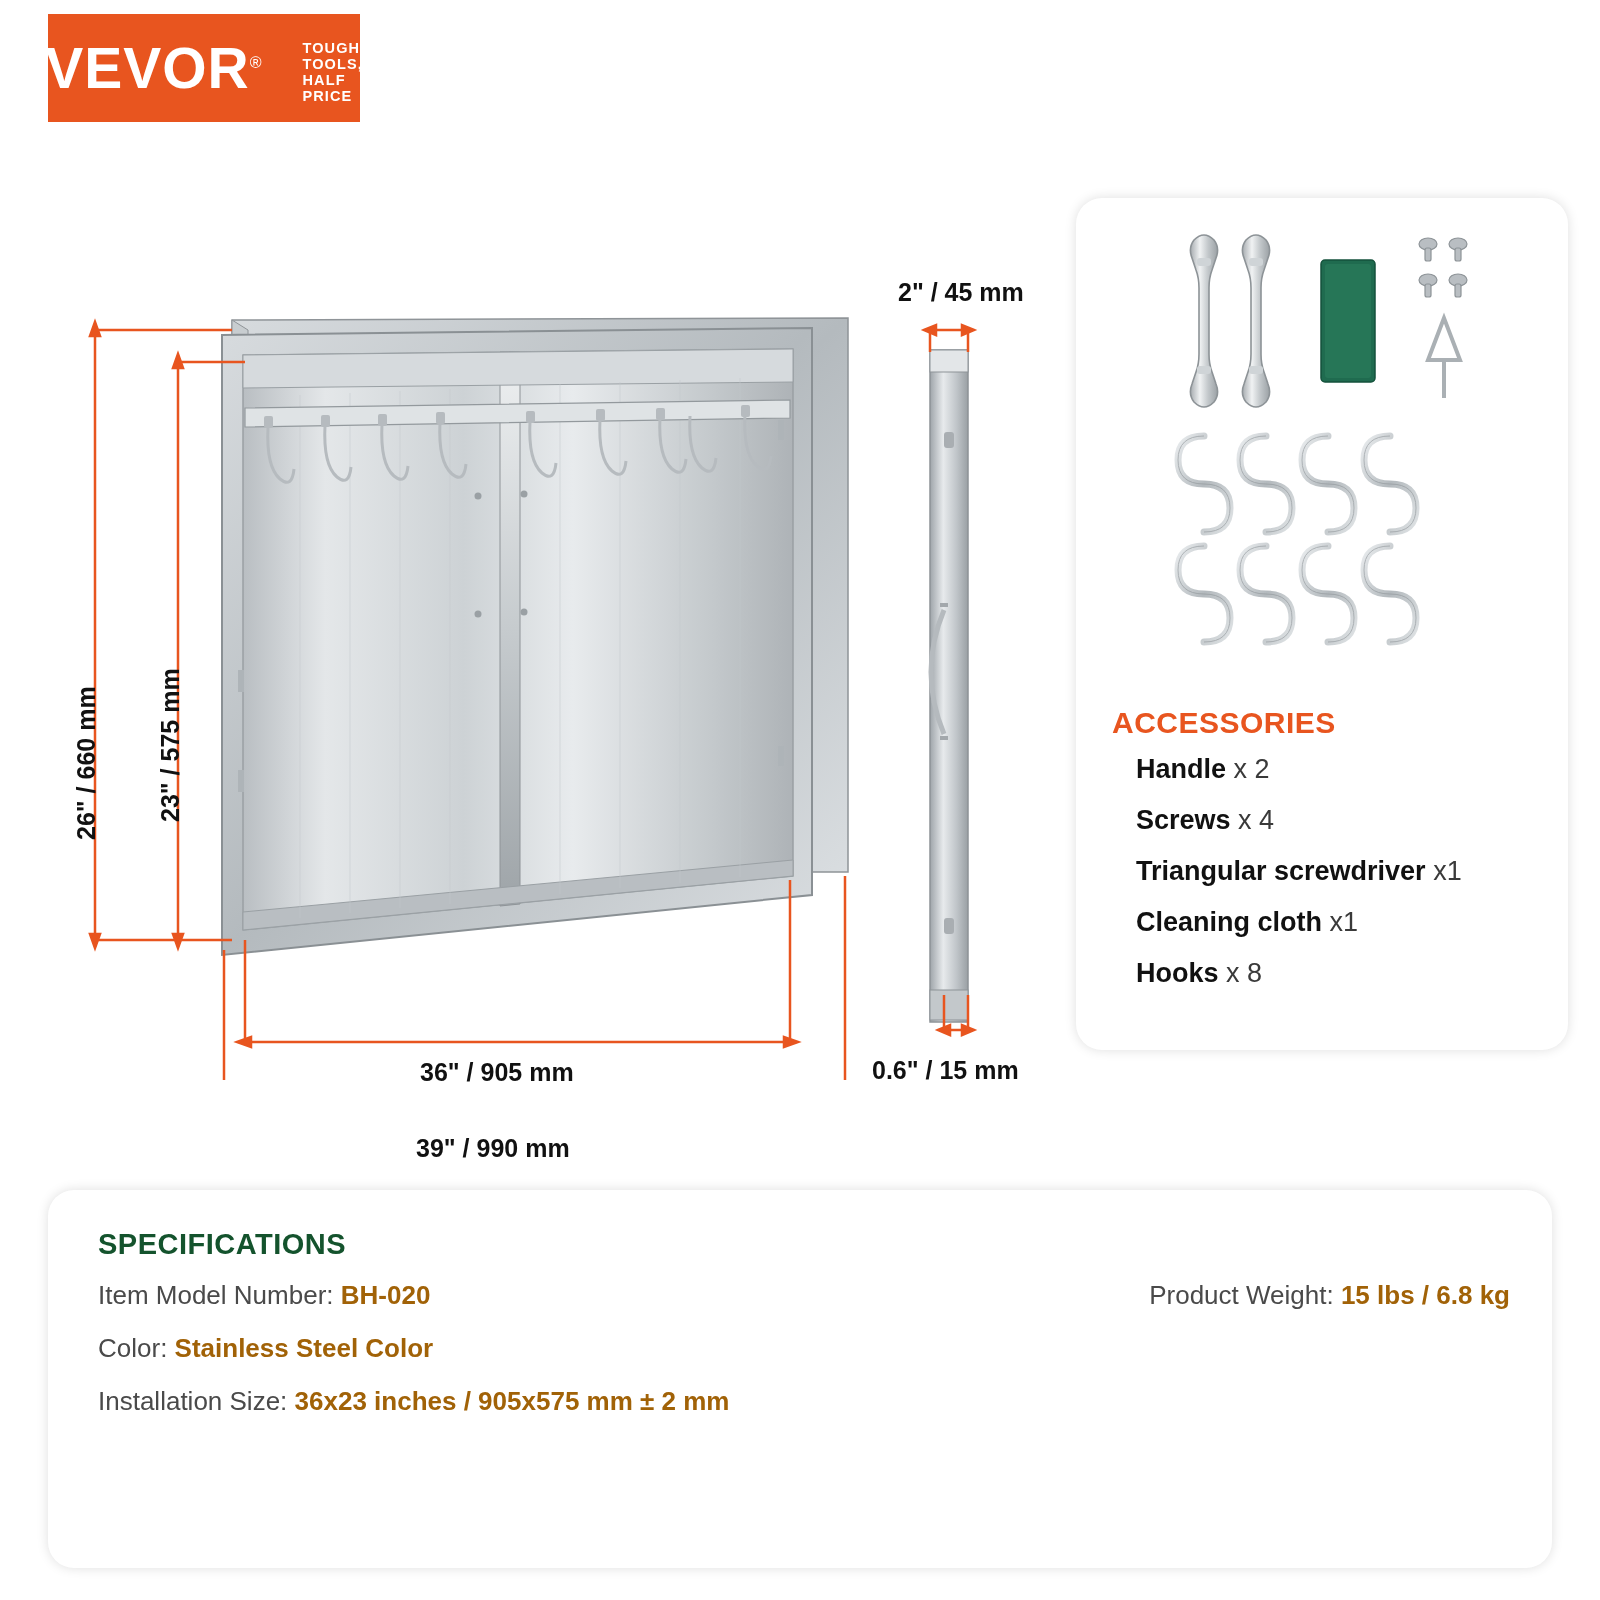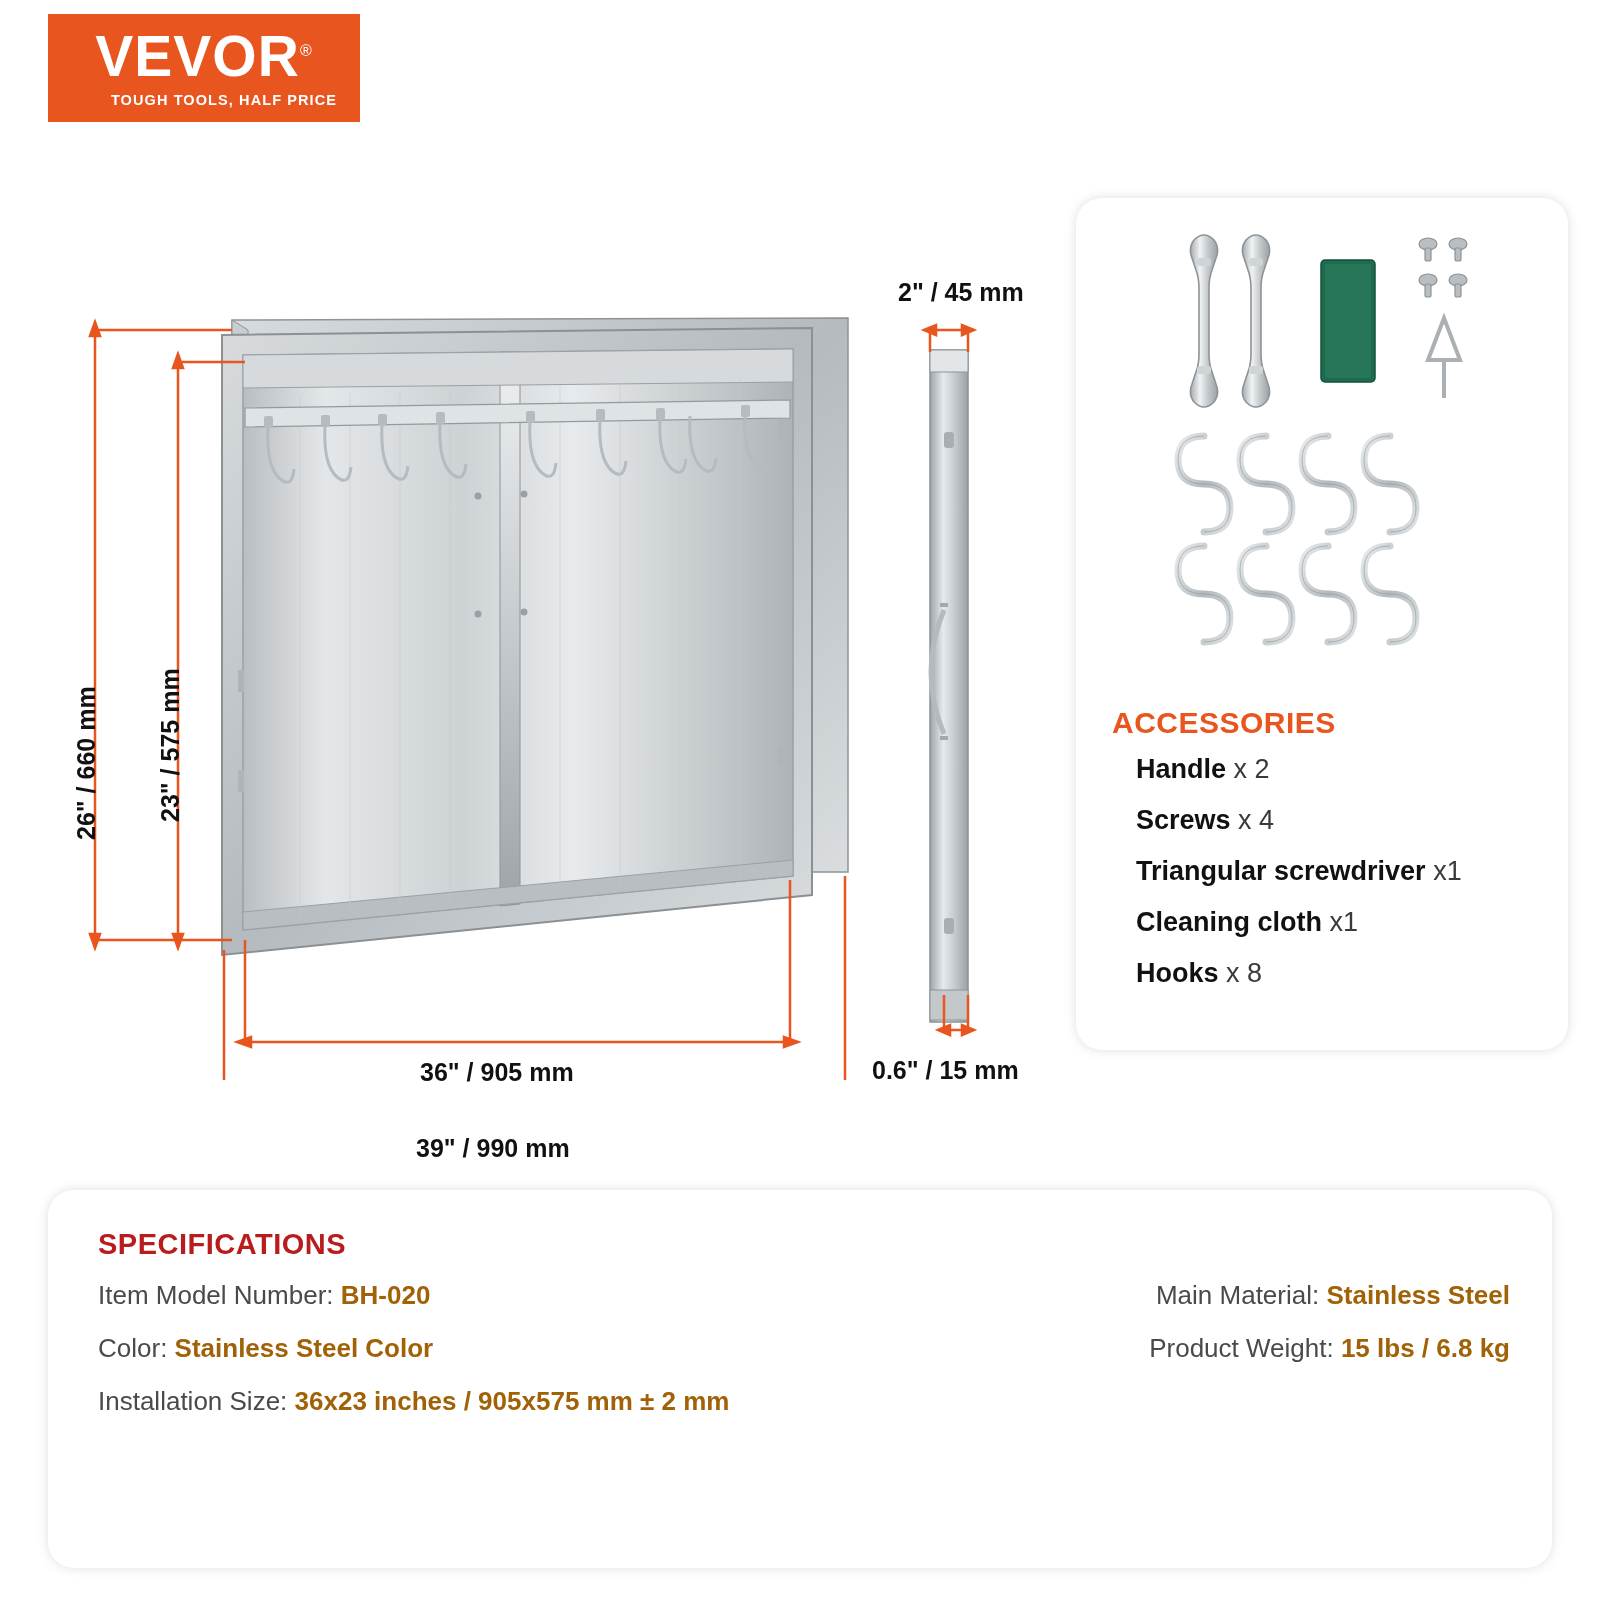--- a/index.html
+++ b/index.html
@@ -18,21 +18,21 @@
 
   
   .logo-box {
     position: absolute;
     left: 48px;
     top: 14px;
     width: 312px;
     height: 108px;
     background: #e8551f;
     display: flex;
-    flex-direction: column;
+    flex-direction: row;
     align-items: center;
     justify-content: center;
   }
   .logo-word {
     color: #ffffff;
     font-size: 57px;
     font-weight: bold;
     letter-spacing: 1px;
     line-height: 1;
     position: relative;
@@ -117,21 +117,21 @@
     width: 1504px;
     height: 378px;
     background: #ffffff;
     border-radius: 26px;
     box-shadow: 0 0 12px rgba(0,0,0,0.13);
   }
   .spec-title {
     position: absolute;
     left: 50px;
     top: 38px;
-    color: #b91c1c;
+    color: #14532d;
     font-size: 29px;
     font-weight: bold;
     letter-spacing: 0.5px;
   }
   .spec-left {
     position: absolute;
     left: 50px;
     top: 90px;
     width: 900px;
   }
@@ -430,19 +430,16 @@
     <div class="spec-row">
       <span>Color: </span><b>Stainless Steel Color</b>
     </div>
     <div class="spec-row">
       <span>Installation Size: </span><b>36x23 inches / 905x575 mm ± 2 mm</b>
     </div>
   </div>
 
   <div class="spec-right">
     <div class="spec-row">
-      <span>Main Material: </span><b>Stainless Steel</b>
-    </div>
-    <div class="spec-row">
       <span>Product Weight: </span><b>15 lbs / 6.8 kg</b>
     </div>
   </div>
 </div>
 
 </body></html>

